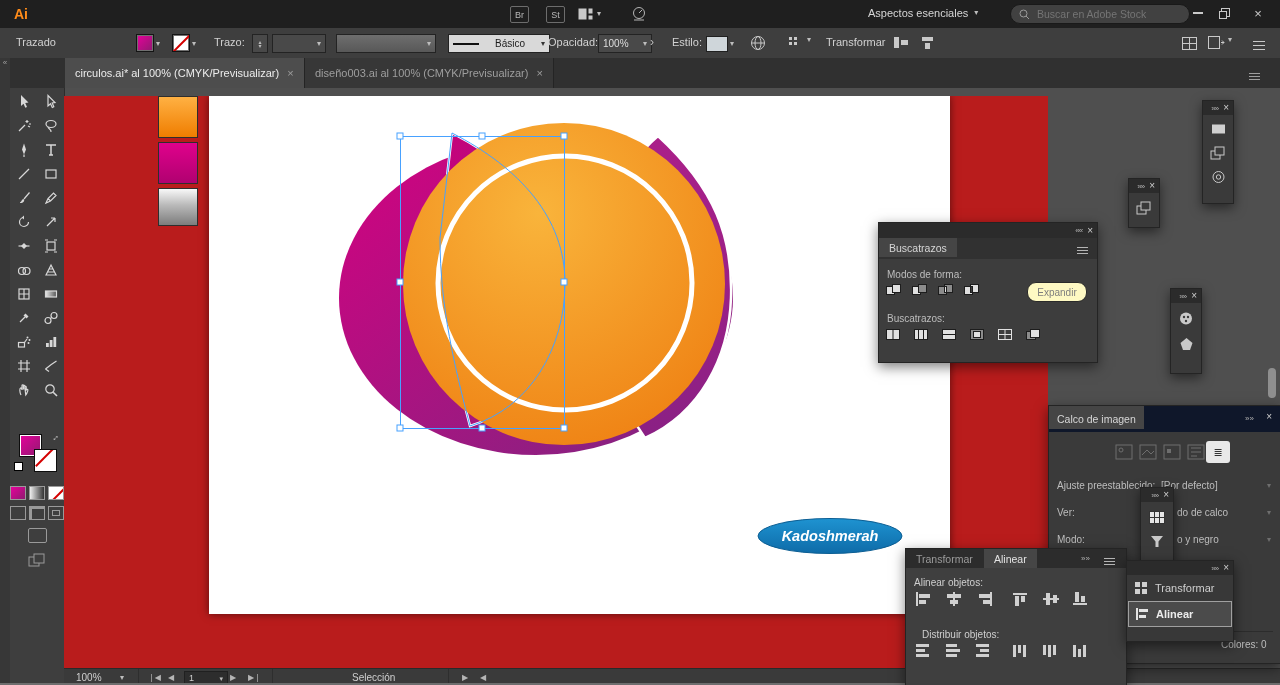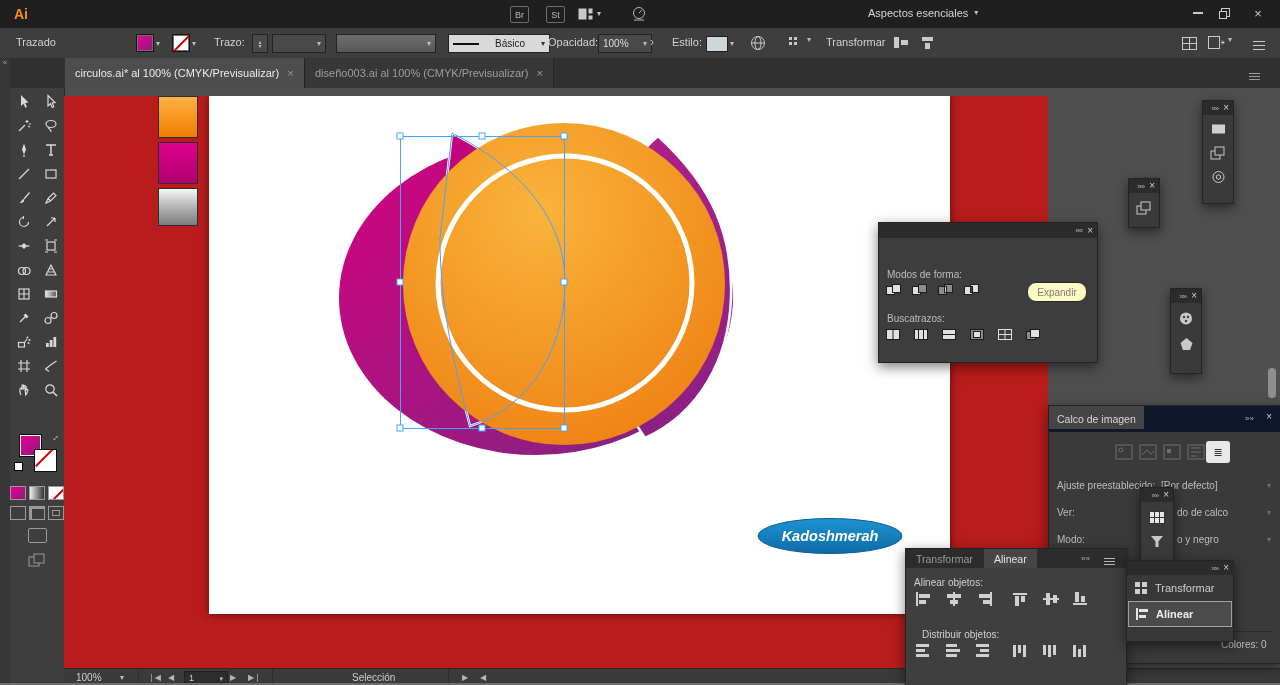--- a/index.html
+++ b/index.html
@@ -82,20 +82,27 @@
       <svg width="18" height="17">
           <circle cx="9" cy="8" r="5.5" stroke="#b5b5b5" fill="none"></circle>
           <path d="M9 8 L12 5" stroke="#b5b5b5"></path>
           <path d="M4 15 H14" stroke="#b5b5b5"></path>
         </svg>
     </div>
     <div id="workspace" class="abs" style="left:868px;top:7px;">
       <span>Aspectos esenciales</span>
       <span class="dd">▾</span>
     </div>
+    <div id="searchbox" class="abs" style="left:1010px;top:4px;">
+      <svg width="11" height="11">
+          <circle cx="4.5" cy="4.5" r="3.5" stroke="#9a9a9a" fill="none"></circle>
+          <path d="M7 7 L10 10" stroke="#9a9a9a"></path>
+        </svg>
+      <input type="text" placeholder="Buscar en Adobe Stock" style="">
+    </div>
     <div class="winbtn abs" style="left:1186px;top:2px;">
         <div style="width:10px;height:2px;background:#c9c9c9;"></div>
       </div>
     <div class="winbtn abs" style="left:1212px;top:2px;">
         <svg width="11" height="11">
           <rect x="2.5" y="0.5" width="8" height="8" stroke="#c9c9c9" fill="none"></rect>
           <rect x="0.5" y="3.5" width="7" height="7" stroke="#c9c9c9" fill="#1f1f1f"></rect>
         </svg>
       </div>
     <div class="winbtn abs" style="left:1246px;top:2px;">×</div>
@@ -543,20 +550,26 @@
           <path d="M7.5 1 L13.5 6 L11 13 L4 13 L1.5 6 Z" fill="#c9c9c9"></path>
         </svg>
       </div>
   </div>
 
   <div class="panel" style="left:878px;top:222px;width:218px;height:139px;z-index:12;background:#3d3d3d;">
     <div class="phead" style="height:15px;">
         <span class="ch">««</span>
         <span class="x">×</span>
       </div>
+    <div style="height:21px;background:#313131;position:relative;">
+      <span class="ptab" style="font-size:10.5px;padding:4px 10px 3px;">Buscatrazos</span>
+      <span class="abs" style="right:8px;top:4px;"><svg width="13" height="10">
+            <path d="M1 1.5 H12 M1 4.5 H12 M1 7.5 H12" stroke="#b5b5b5"></path>
+          </svg></span>
+    </div>
     <span class="abs plabel" style="left:8px;top:46px;">Modos de forma:</span>
     <div class="abs" style="left:6px;top:60px;display:flex;gap:8px;">
       <div class="ibtn">
           <svg width="18" height="14">
             <rect class="pff" x="1.5" y="3.5" width="8" height="8"></rect>
             <rect class="pff" x="7.5" y="1.5" width="8" height="8"></rect>
           </svg>
         </div>
       <div class="ibtn">
           <svg width="18" height="14">

